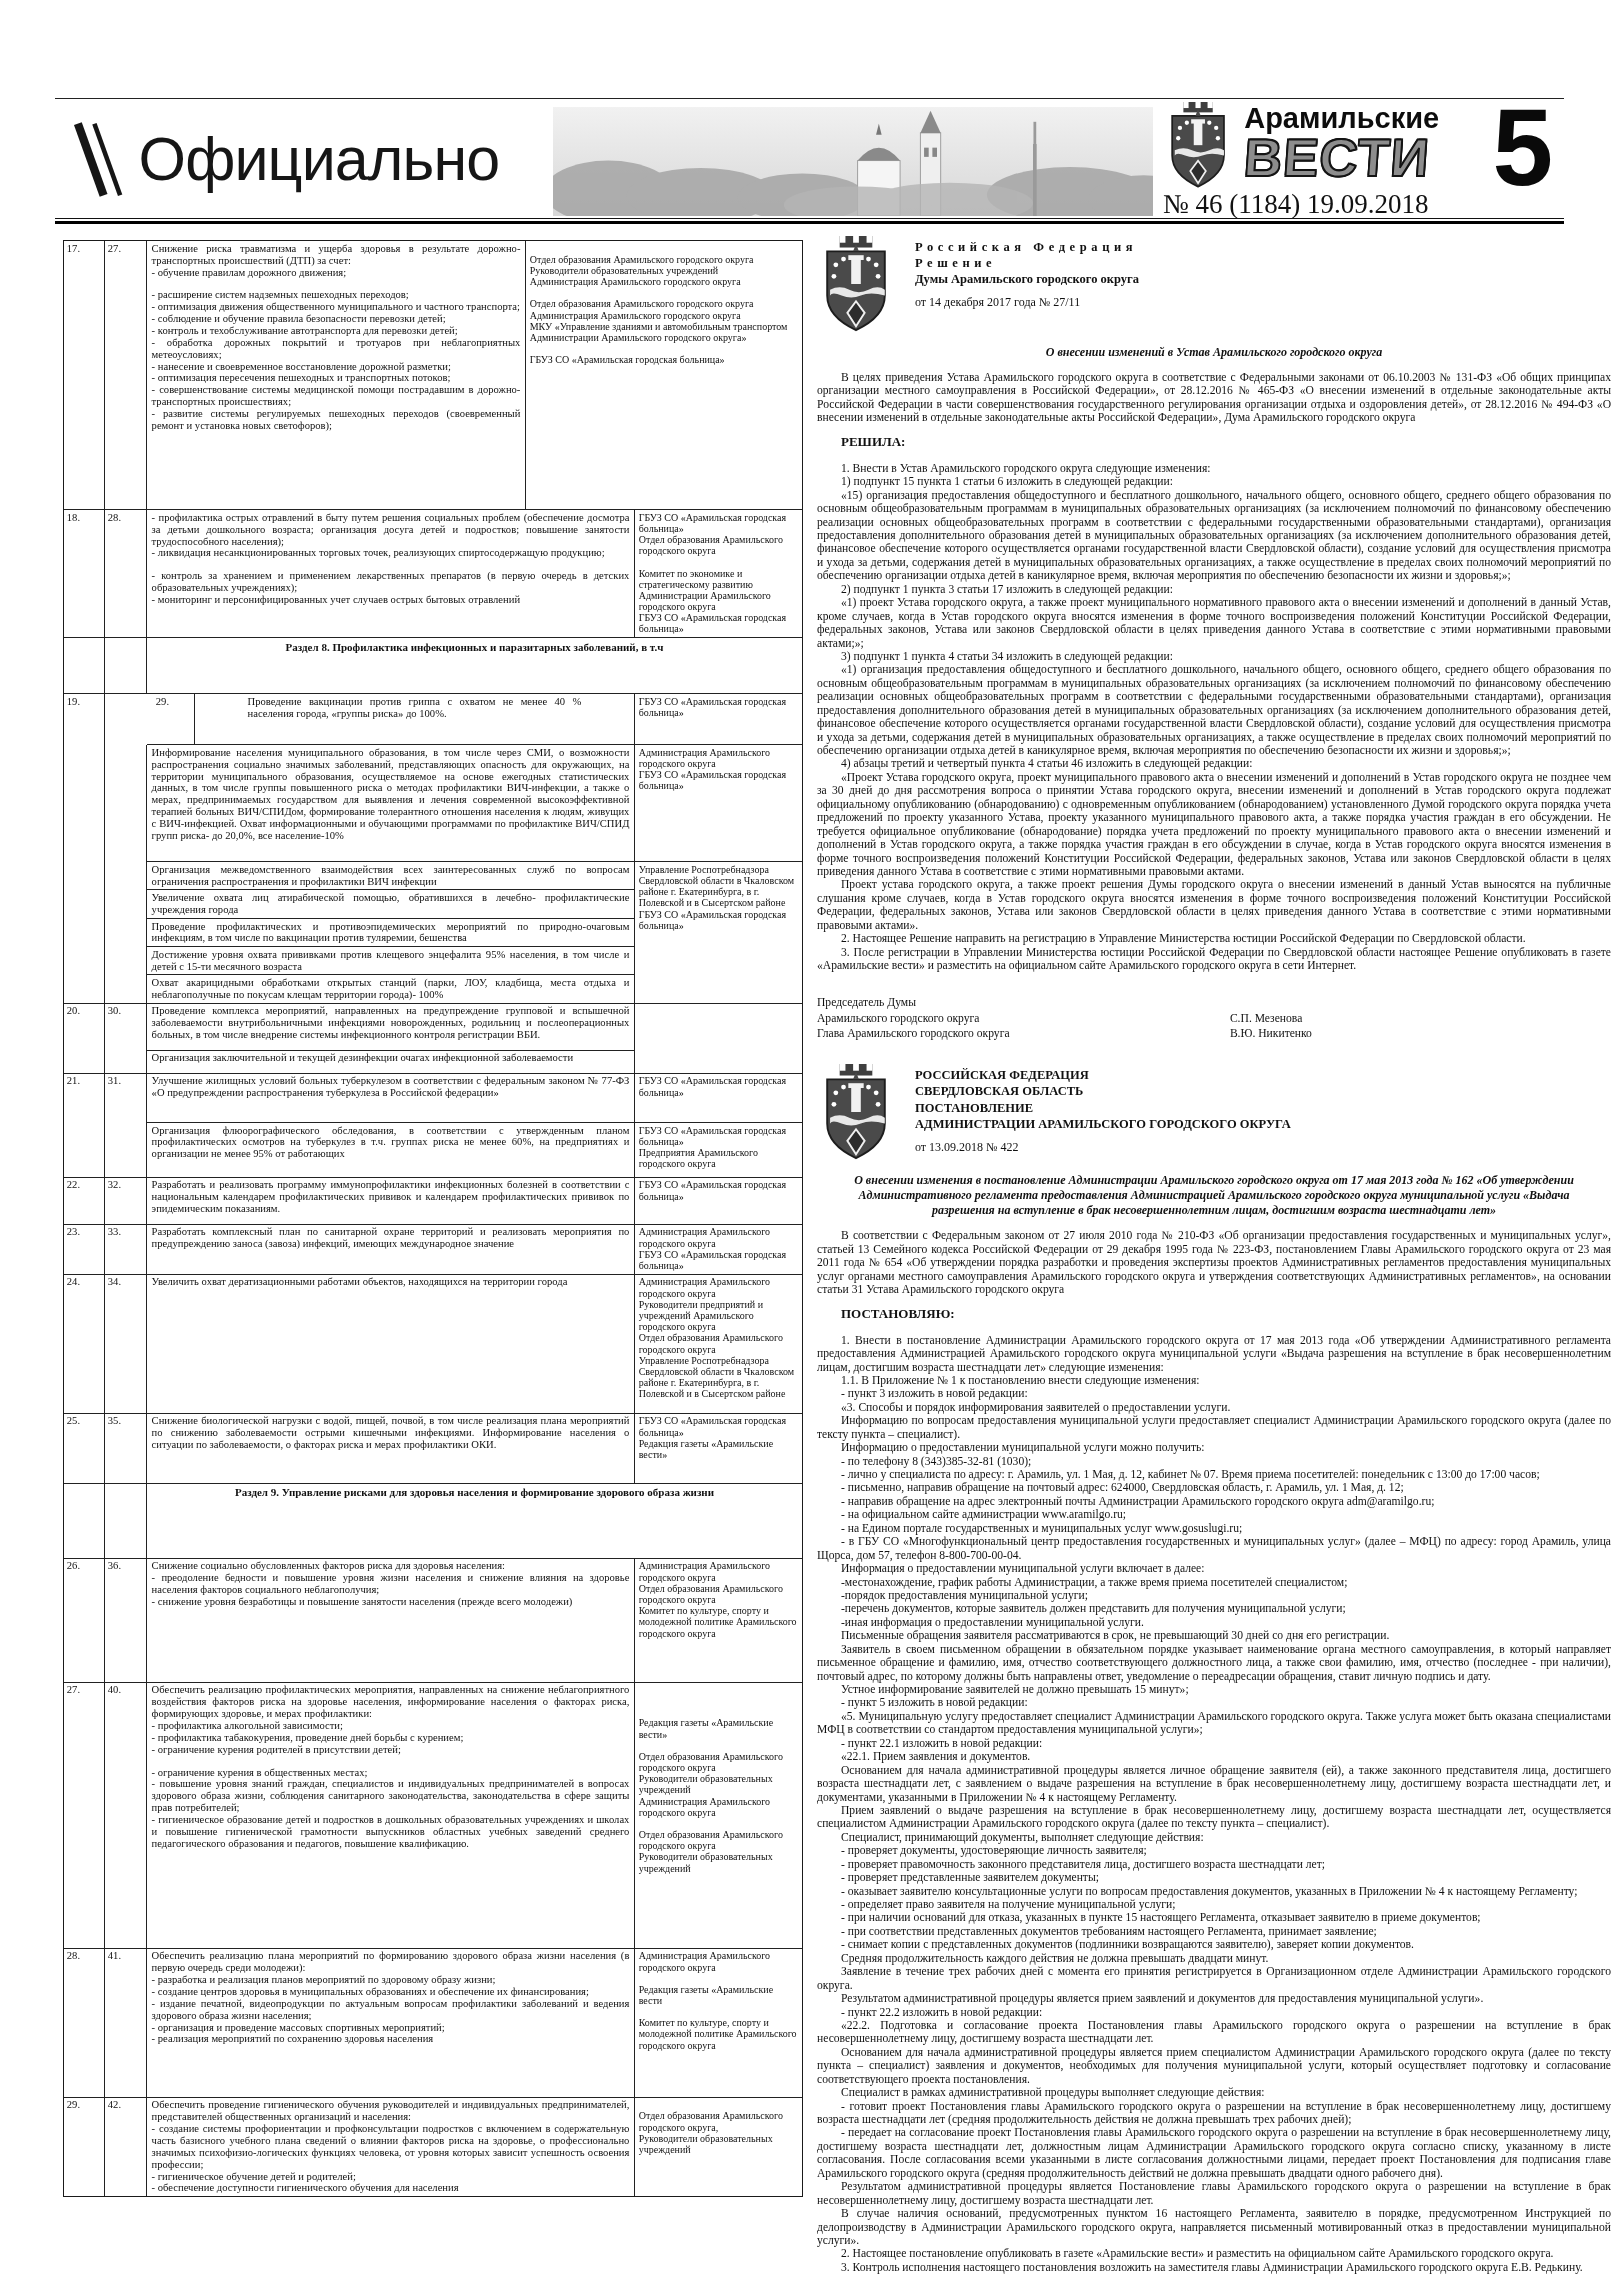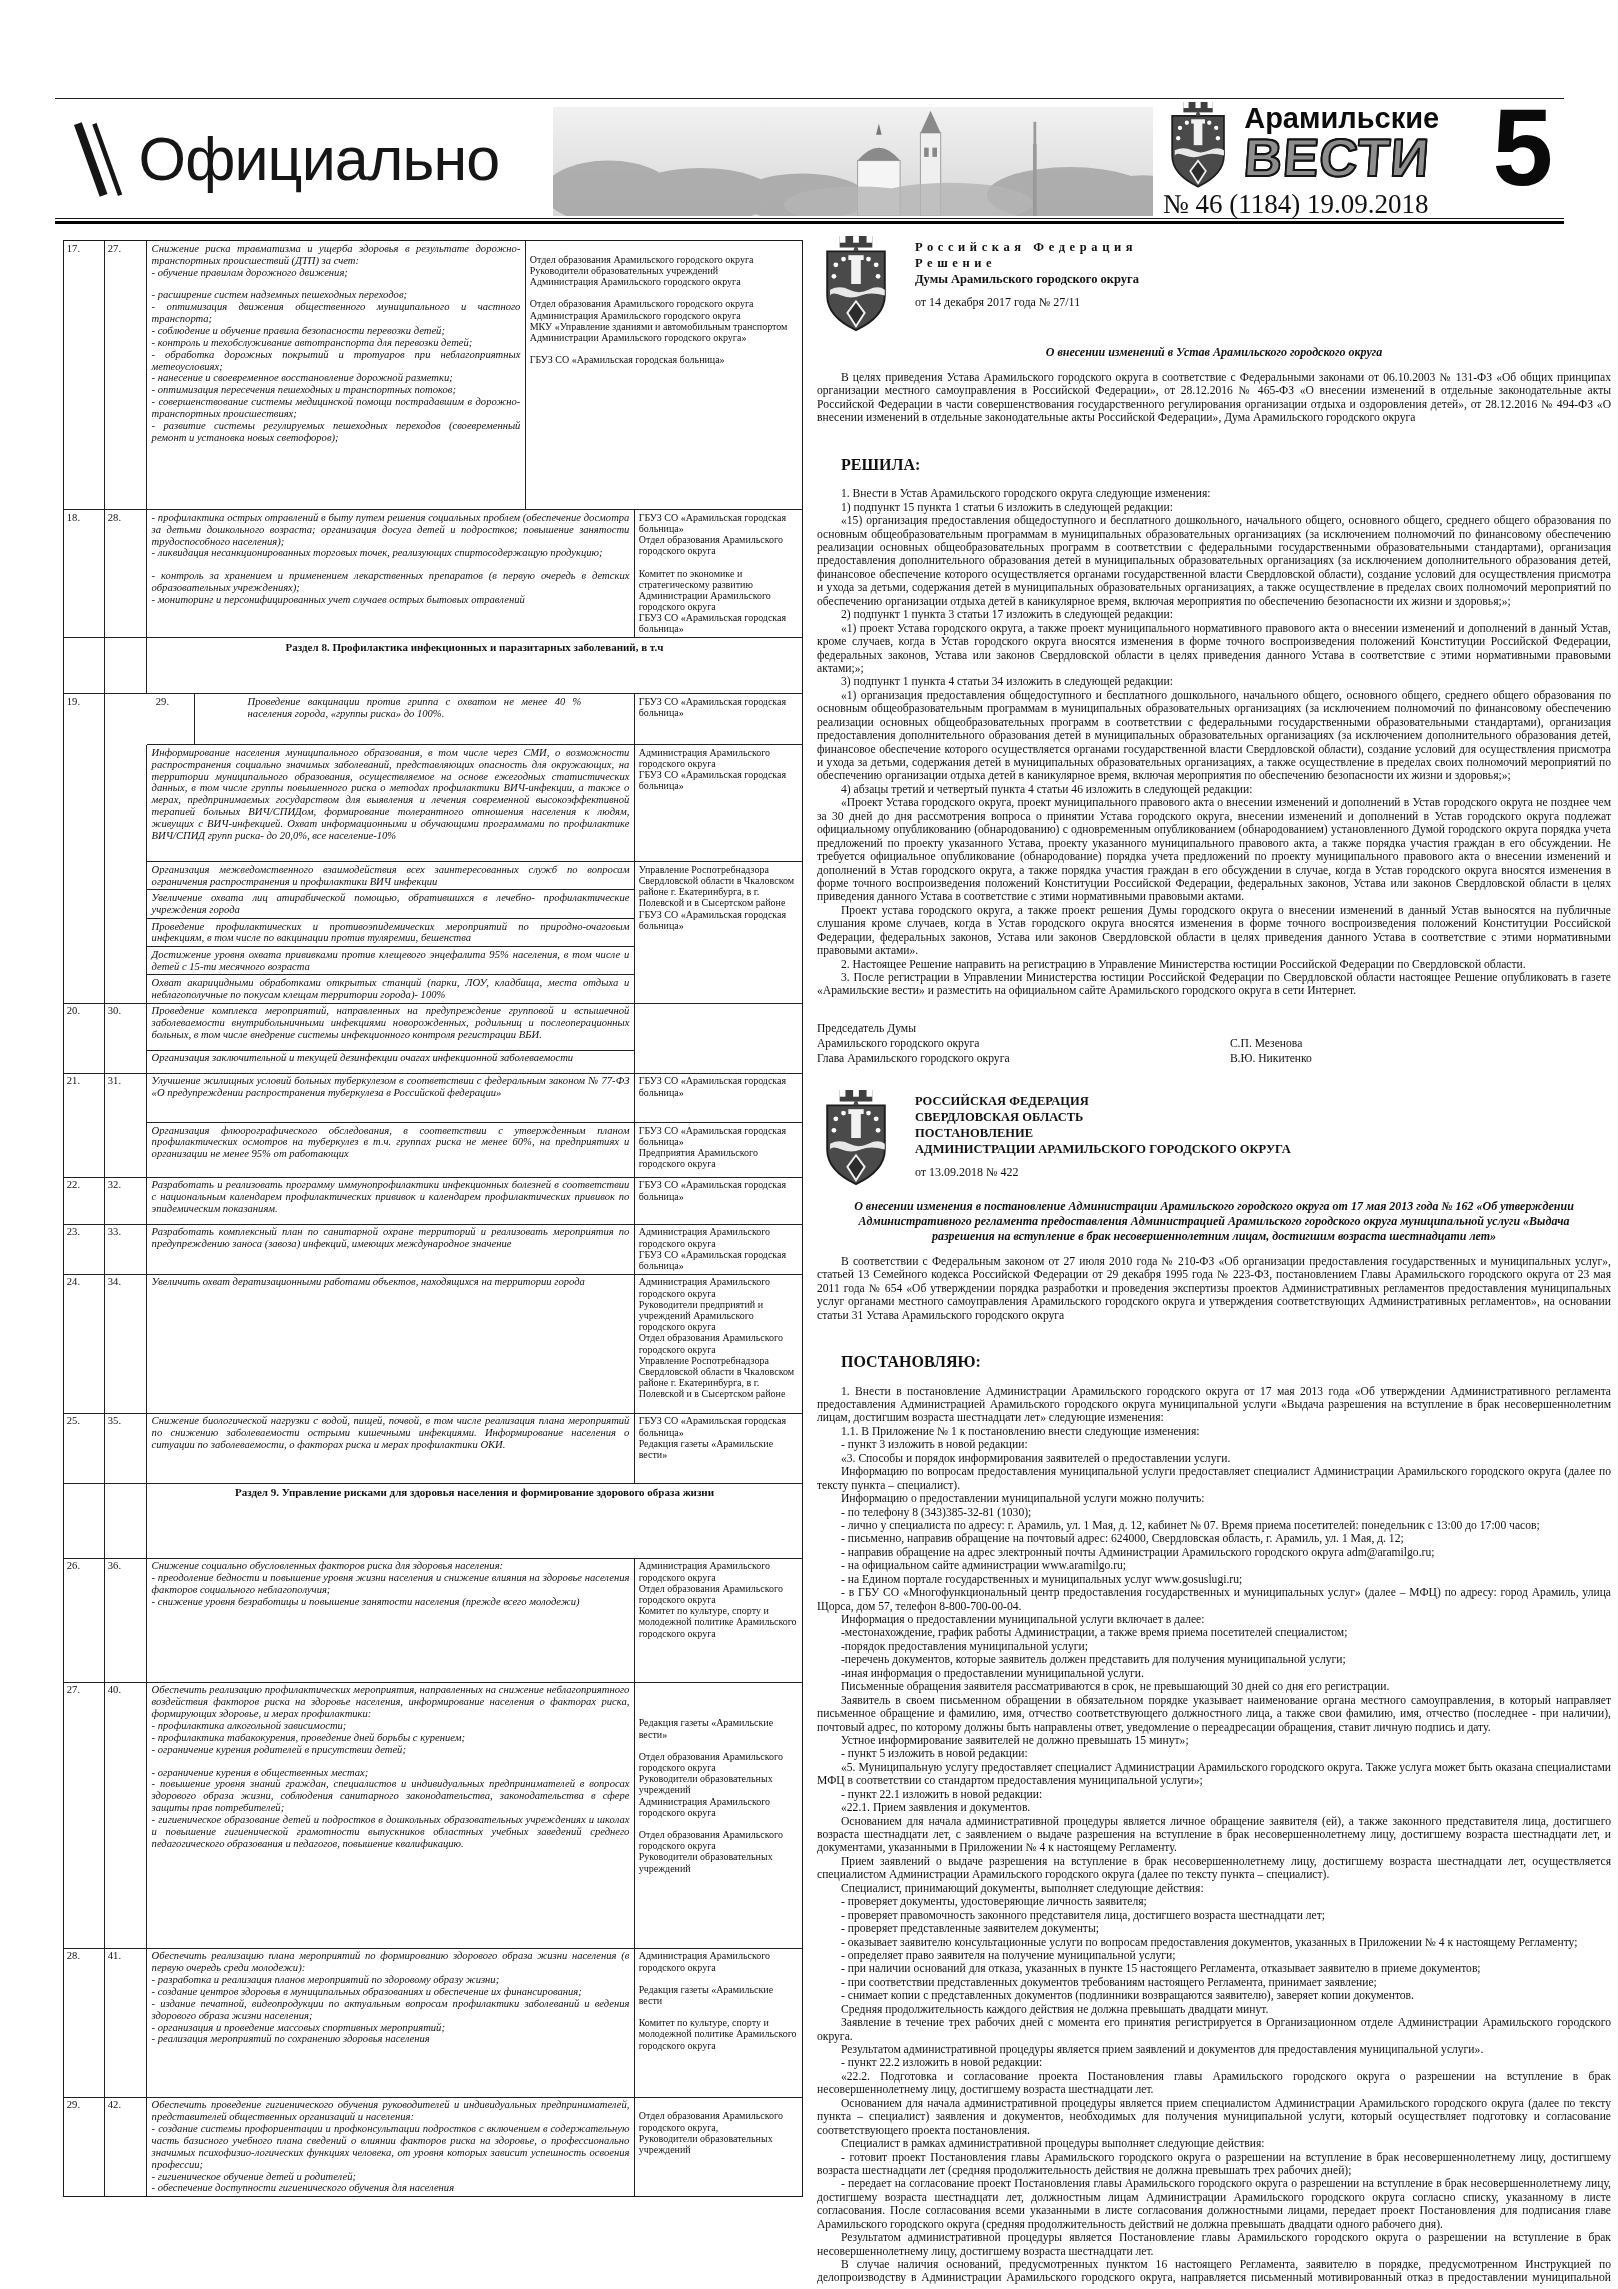--- a/index.html
+++ b/index.html
@@ -20,21 +20,21 @@
   #mast-rule{position:absolute;left:55px;right:55px;top:218px;border-top:0.9px solid #111;}
   #mast-rule2{position:absolute;left:55px;right:55px;top:221px;border-top:3.7px solid #000;}
   
   #program-table{position:absolute;left:63px;top:240px;width:738px;border:1.4px solid #1a1a1a;font-size:10.6px;line-height:1.12;}
   .trow{display:flex;border-top:0.9px solid #222;align-items:stretch;}
   .trow:first-child{border-top:none;}
   .trow.cont{border-top:none;}
   .trow.cont .mid-stack,.trow.cont .org{border-top:0.9px solid #222;margin-top:-0.9px;}
   .c1{width:41px;flex:0 0 41px;border-right:0.9px solid #222;padding:1.8px 2.8px;box-sizing:border-box;}
   .c2{width:42px;flex:0 0 42px;border-right:0.9px solid #222;padding:1.8px 2.8px;box-sizing:border-box;}
-  .mid-stack{flex:1 1 auto;display:flex;flex-direction:column;min-width:0;font-style:italic;}
+  .mid-stack{flex:1 1 auto;display:flex;flex-direction:column;min-width:0;}
   .block{padding:1.8px 4.6px;flex:1 1 auto;border-bottom:0.9px solid #222;text-align:justify;}
   .block:last-child{border-bottom:none;}
   .org{flex:0 0 168px;width:168px;border-left:0.9px solid #222;padding:1.8px 3.7px;box-sizing:border-box;font-size:10px;line-height:1.12;}
   .trow.wide-org .org{flex:0 0 277px;width:277px;}
   .tline{margin:0;}
   .tline.sp{height:11px;}
   .oline{margin:0;}
   .oline.sp{height:11px;}
   .section-row .sec-title{flex:1;text-align:center;font-weight:700;padding:2.8px 3.7px 0 3.7px;font-size:11px;}
   
@@ -42,21 +42,21 @@
   .doc{margin-bottom:24px;}
   .doc-head{display:flex;gap:20px;margin-bottom:5.5px;}
   .doc-head .crest-box{width:78px;height:96px;flex:0 0 78px;}
   .hdr-lines{padding-top:3.7px;}
   .hdr-line{font-weight:700;margin:0 0 1.8px 0;font-size:12.5px;}
   .doc[data-doc="0"] .hdr-line:nth-child(1),
   .doc[data-doc="0"] .hdr-line:nth-child(2){letter-spacing:4.6px;}
   .doc-date{margin:9.2px 0 0 0;font-size:12px;}
   .doc-title{font-weight:700;font-style:italic;text-align:center;margin:13px 28px 11px 28px;font-size:12px;line-height:1.25;}
   .doc-p{margin:0;text-indent:24px;text-align:justify;}
-  .doc-h{font-weight:700;margin:31px 0 13px 0;padding-left:24px;font-size:16px;}
+  .doc-h{font-weight:700;margin:9px 0 13px 0;padding-left:24px;font-size:13px;}
   .sig-row{display:flex;margin-top:1.8px;}
   .sig-row .sl{flex:0 0 52%;}
   .sig-row .sr{flex:1;}
   .doc-sigs{margin-top:24px;}
   svg{display:block;}
 </style>
 </head>
 <body>
 
 <svg width="0" height="0" style="position:absolute">

